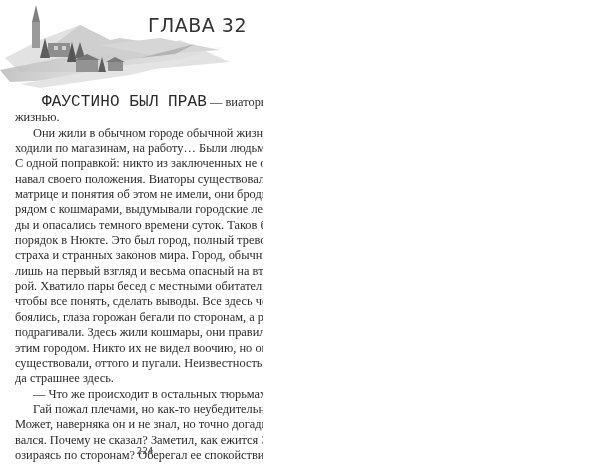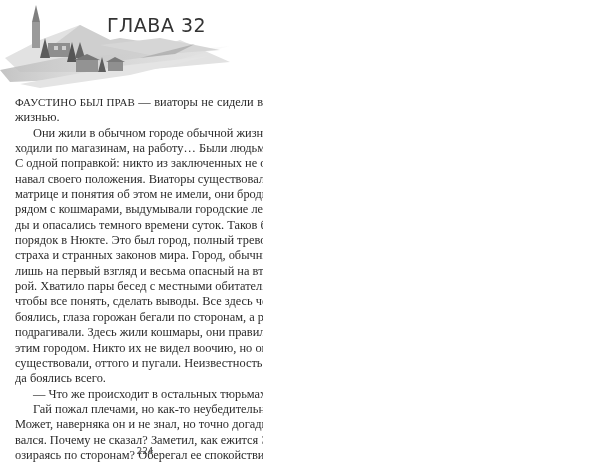--- a/index.html
+++ b/index.html
@@ -1,36 +1,36 @@
 <!DOCTYPE html>
 <html><head>
 <meta charset="utf-8">
 <style>
   html, body { margin: 0; padding: 0; background: #ffffff; }
   body { width: 600px; height: 467px; position: relative; overflow: hidden; color: #2a2a2a; }
   .page { position: absolute; top: 0; height: 467px; }
   .page-left { left: 0; width: 300px; }
   .page-right { left: 300px; width: 300px; }
   .chapter-title {
-    position: absolute; left: 107px; top: 0px; width: 140px; text-align: left;
+    position: absolute; left: 107px; top: 0px; width: 140px; text-align: right;
     font-family: "DejaVu Sans", sans-serif; font-size: 19px; letter-spacing: 0.5px;
     color: #333; font-weight: normal; line-height: 24px;
   }
   .illustration { position: absolute; left: 0; top: 0; width: 240px; height: 95px; }
   .text-block {
     position: absolute;
     font-family: "Liberation Serif", "DejaVu Serif", serif;
     font-size: 12.4px; line-height: 15.35px; color: #2b2b2b;
     text-align: justify;
   }
   .text-left { left: 15px; top: 95px; width: 248px; }
   .line { display: block; white-space: nowrap; text-align-last: justify; text-align: justify; height: 15.35px; overflow: hidden; }
   .line.last { text-align-last: left; }
   .line.indent { text-indent: 18px; }
-  .lead-caps { font-family: Liberation Serif, serif; font-size: 11px; letter-spacing: 0.1px; color: #2a2a2a; }
+  .lead-caps { font-family: Liberation Mono, monospace; font-size: 16px; letter-spacing: 0.1px; color: #2a2a2a; margin-left: 27px; }
   .page-number {
     position: absolute; top: 446px; font-family: "DejaVu Sans", sans-serif; font-size: 9px; color: #444;
   }
   .pn-left { left: 130px; width: 30px; text-align: center; }
 </style>
 </head>
 <body>
 
 <div class="page page-left">
   <svg class="illustration" viewBox="0 0 240 95">
@@ -74,21 +74,21 @@
       <span class="line">ды и опасались темного времени суток. Таков был</span>
       <span class="line">порядок в Нюкте. Это был город, полный тревог,</span>
       <span class="line">страха и странных законов мира. Город, обычный</span>
       <span class="line">лишь на первый взгляд и весьма опасный на вто-</span>
       <span class="line">рой. Хватило пары бесед с местными обитателями,</span>
       <span class="line">чтобы все понять, сделать выводы. Все здесь чего-то</span>
       <span class="line">боялись, глаза горожан бегали по сторонам, а руки</span>
       <span class="line">подрагивали. Здесь жили кошмары, они правили</span>
       <span class="line">этим городом. Никто их не видел воочию, но они</span>
       <span class="line">существовали, оттого и пугали. Неизвестность всег-</span>
-      <span class="line last">да боялись всего.</span>
+      <span class="line last">да страшнее здесь.</span>
       <span class="line indent">— Что же происходит в остальных тюрьмах? —</span>
       <span class="line indent">Гай пожал плечами, но как-то неубедительно.</span>
       <span class="line">Может, наверняка он и не знал, но точно догады-</span>
       <span class="line">вался. Почему не сказал? Заметил, как ежится Эль,</span>
       <span class="line">озираясь по сторонам? Оберегал ее спокойствие,</span>
     </div>
 
   <div class="page-number pn-left">224</div>
 </div>
 

